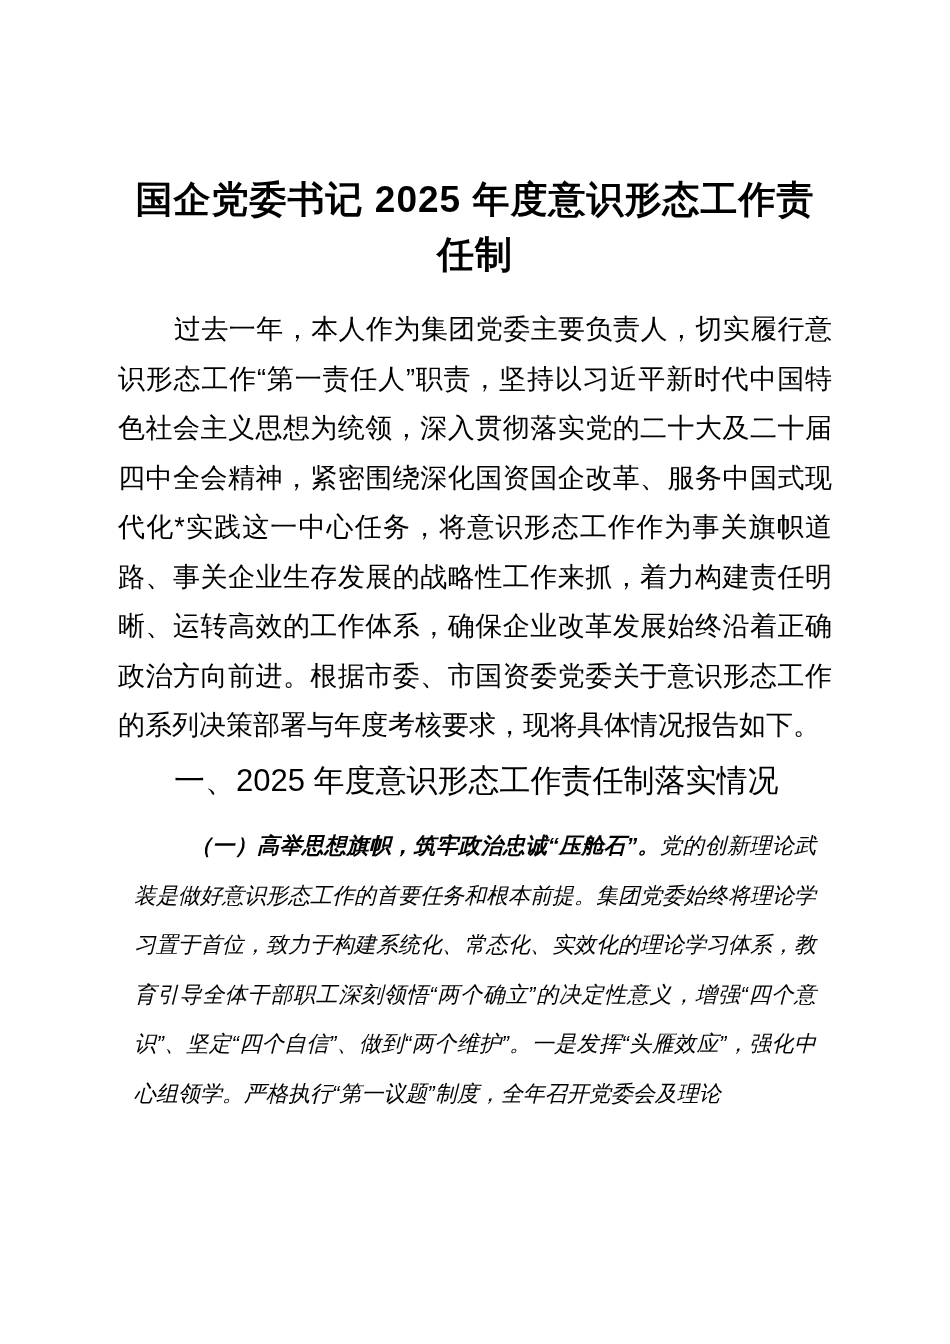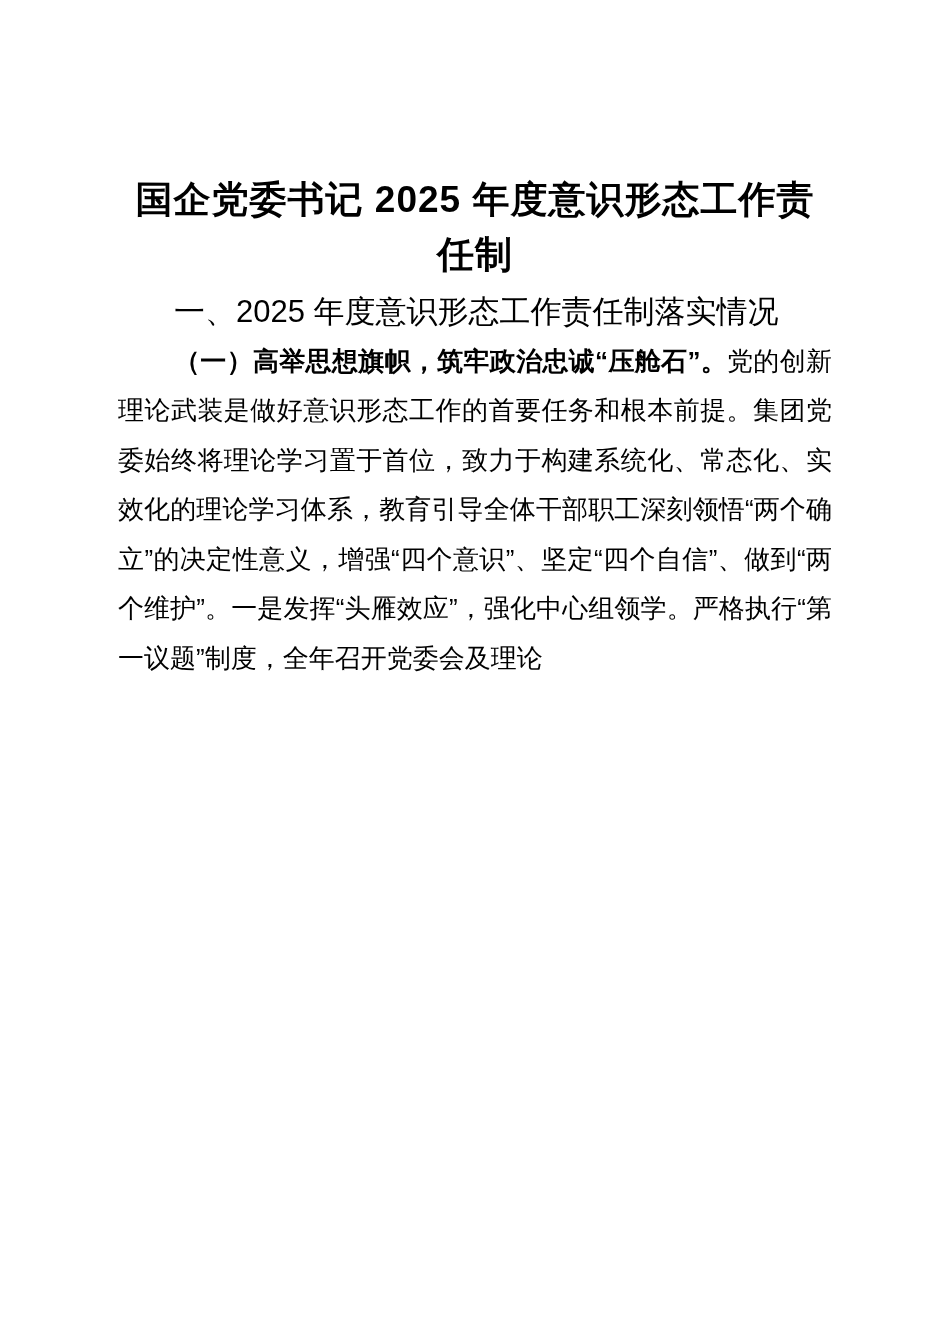--- a/index.html
+++ b/index.html
@@ -40,39 +40,41 @@
     word-break: break-all;
   }
   .section-heading {
     margin: 5px 0 0 0;
     font-size: 31px;
     font-weight: 400;
     line-height: 49.5px;
     text-indent: 56px;
   }
   .sub-para {
-    margin: 0;
-    font-size: 26px;
+    margin: 16px;
+    font-size: 22px;
     line-height: 49.5px;
     text-align: justify;
     text-justify: inter-ideograph;
     text-indent: 56px;
     word-break: break-all;
+    font-style: italic;
   }
   .lead-bold {
     font-weight: 700;
   }
 </style>
 </head>
 <body>
 
 <div class="page">
 
   <h1 class="doc-title">
     <span class="title-line">国企党委书记 2025 年度意识形态工作责任制</span>
   </h1>
 
+  <p class="body-para">过去一年，本人作为集团党委主要负责人，切实履行意识形态工作“第一责任人”职责，坚持以习近平新时代中国特色社会主义思想为统领，深入贯彻落实党的二十大及二十届四中全会精神，紧密围绕深化国资国企改革、服务中国式现代化*实践这一中心任务，将意识形态工作作为事关旗帜道路、事关企业生存发展的战略性工作来抓，着力构建责任明晰、运转高效的工作体系，确保企业改革发展始终沿着正确政治方向前进。根据市委、市国资委党委关于意识形态工作的系列决策部署与年度考核要求，现将具体情况报告如下。</p>
 
   <p class="section-heading">一、2025 年度意识形态工作责任制落实情况</p>
 
   <p class="sub-para"><span class="lead-bold">（一）高举思想旗帜，筑牢政治忠诚“压舱石”。</span><span>党的创新理论武装是做好意识形态工作的首要任务和根本前提。集团党委始终将理论学习置于首位，致力于构建系统化、常态化、实效化的理论学习体系，教育引导全体干部职工深刻领悟“两个确立”的决定性意义，增强“四个意识”、坚定“四个自信”、做到“两个维护”。一是发挥“头雁效应”，强化中心组领学。严格执行“第一议题”制度，全年召开党委会及理论</span></p>
 
 </div>
 
 </body></html>

